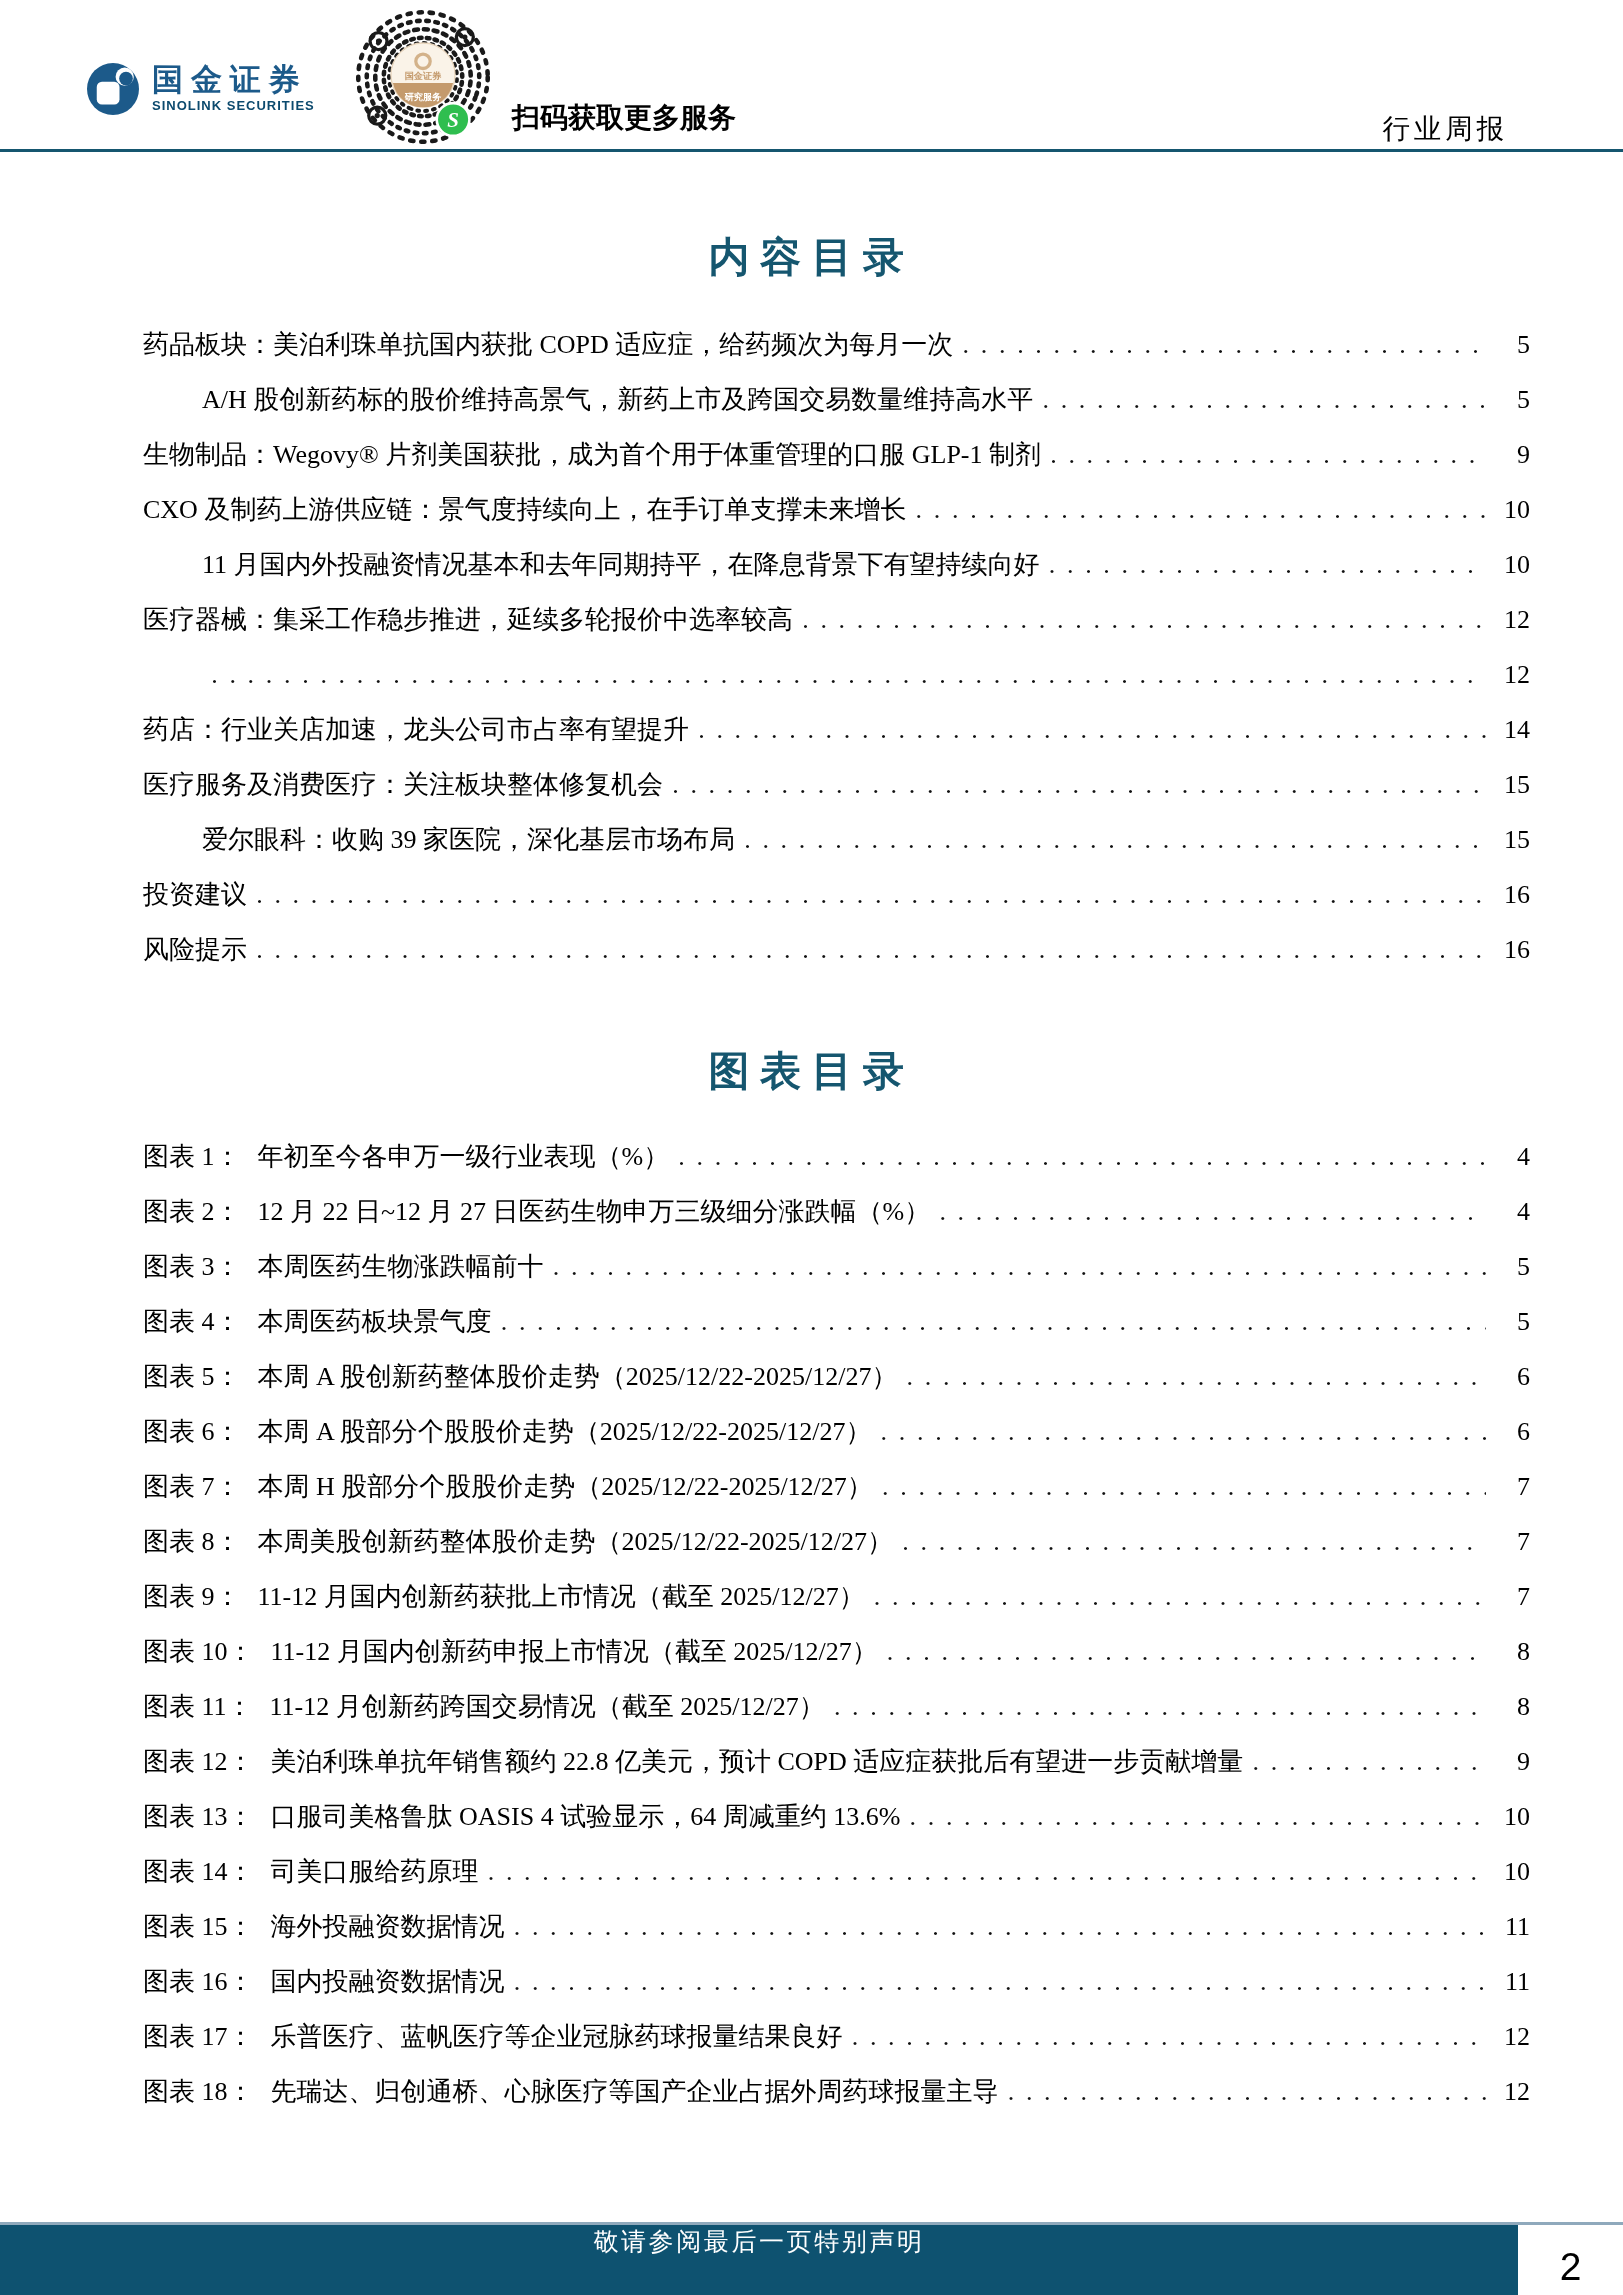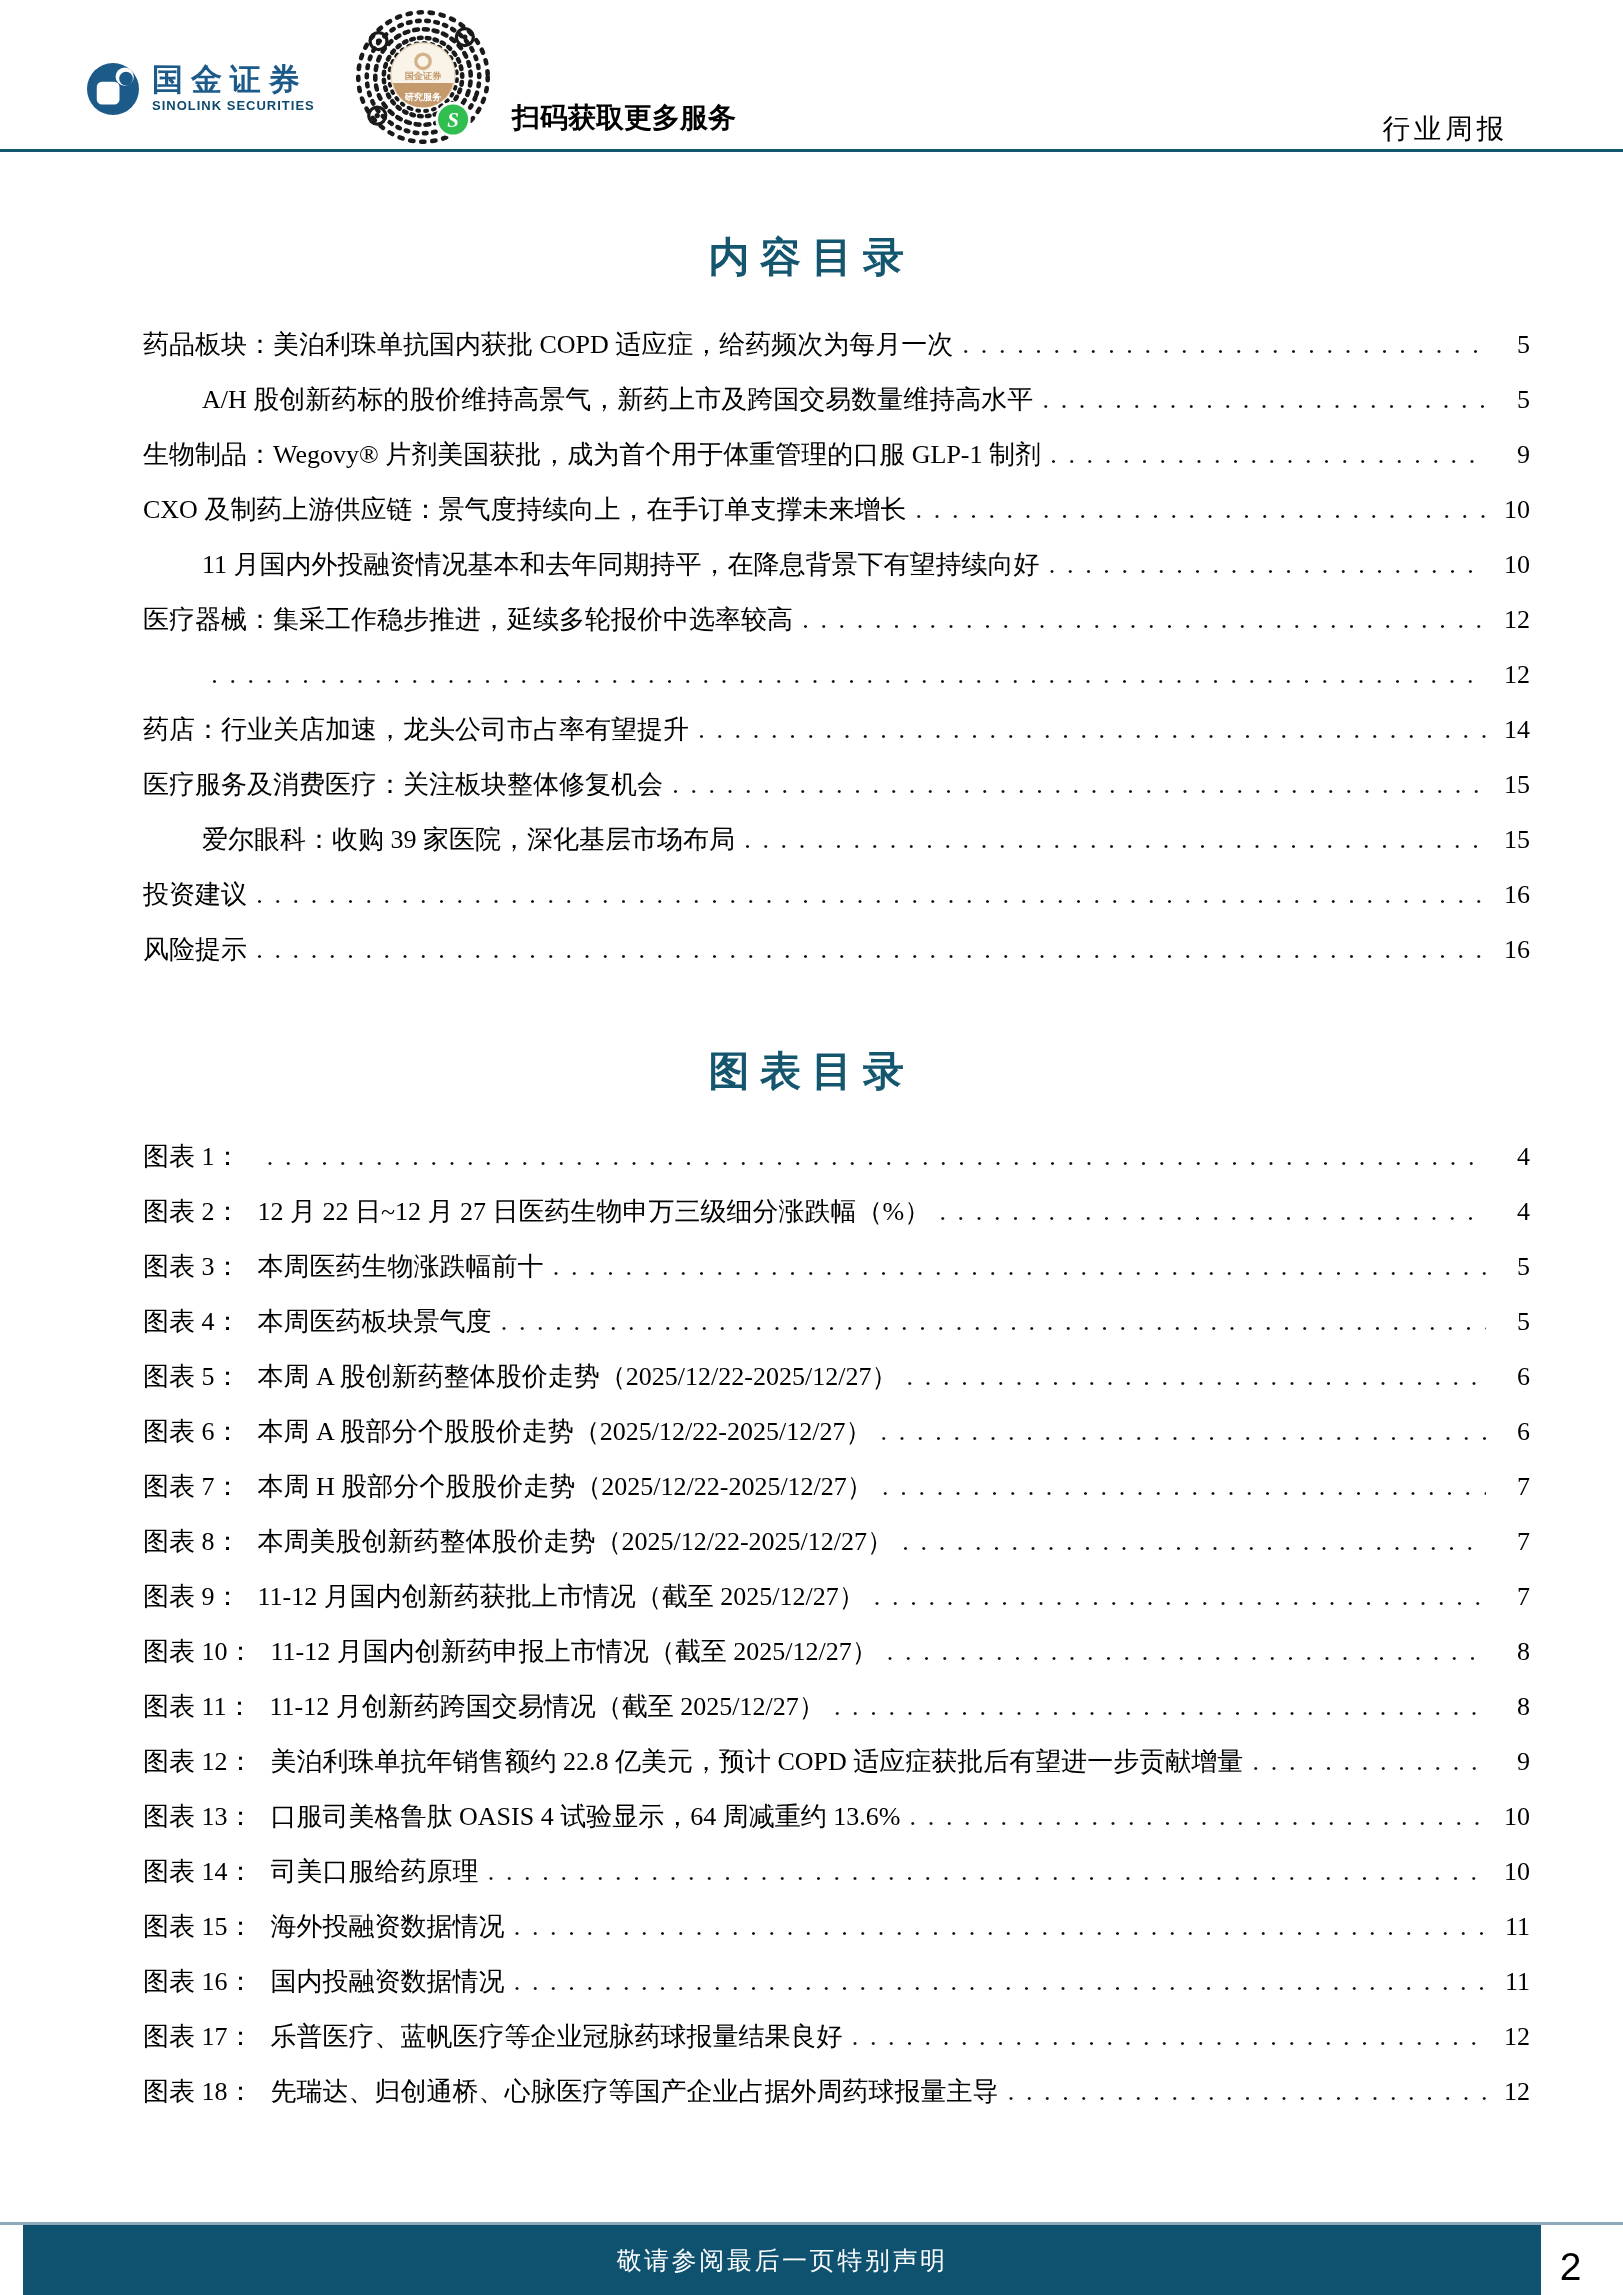--- a/index.html
+++ b/index.html
@@ -41,21 +41,21 @@
     letter-spacing:2.6px;color:#111;
   }
   .row .dots::after{
     content:". . . . . . . . . . . . . . . . . . . . . . . . . . . . . . . . . . . . . . . . . . . . . . . . . . . . . . . . . . . . . . . . . . . . . . . . . . . . . . . . . . . . . . . . . . . . . . . . . . . . . . . . . . . . . . . . . . . . . . . . . . . . . . . . . . . . . . . . . . . . . . . .";
   }
   .row .pg{text-align:right;min-width:39px;}
   
   .footer-line{position:absolute;left:0;top:2222px;width:1623px;height:2.6px;background:#8FA9BC;}
   .footer-bar{
     position:absolute;left:0;top:2225px;width:1518px;height:71px;background:#0E5270;
-    display:flex;align-items:center;justify-content:center;margin-left:23px;
+    display:flex;align-items:flex-start;justify-content:center;
   }
   .footer-text{color:#ffffff;font-size:25px;letter-spacing:2.6px;}
   .page-number{
     position:absolute;top:2237px;left:1518px;width:105px;height:59px;
     display:flex;align-items:center;justify-content:center;
     font-size:39px;color:#000;font-family:"Liberation Sans","DejaVu Sans",sans-serif;
   }
 </style>
 </head>
 <body>
@@ -183,20 +183,21 @@
         <span class="pg">16</span>
       </div>
     </div>
 
   <div class="section-title fig-title">图表目录</div>
 
   <div class="list fig-list">
 
       <div class="row">
         <span class="label">图表 1：</span>
+        <span class="txt">年初至今各申万一级行业表现（%）</span>
         <span class="dots"></span>
         <span class="pg">4</span>
       </div>
 
       <div class="row">
         <span class="label">图表 2：</span>
         <span class="txt">12 月 22 日~12 月 27 日医药生物申万三级细分涨跌幅（%）</span>
         <span class="dots"></span>
         <span class="pg">4</span>
       </div>

